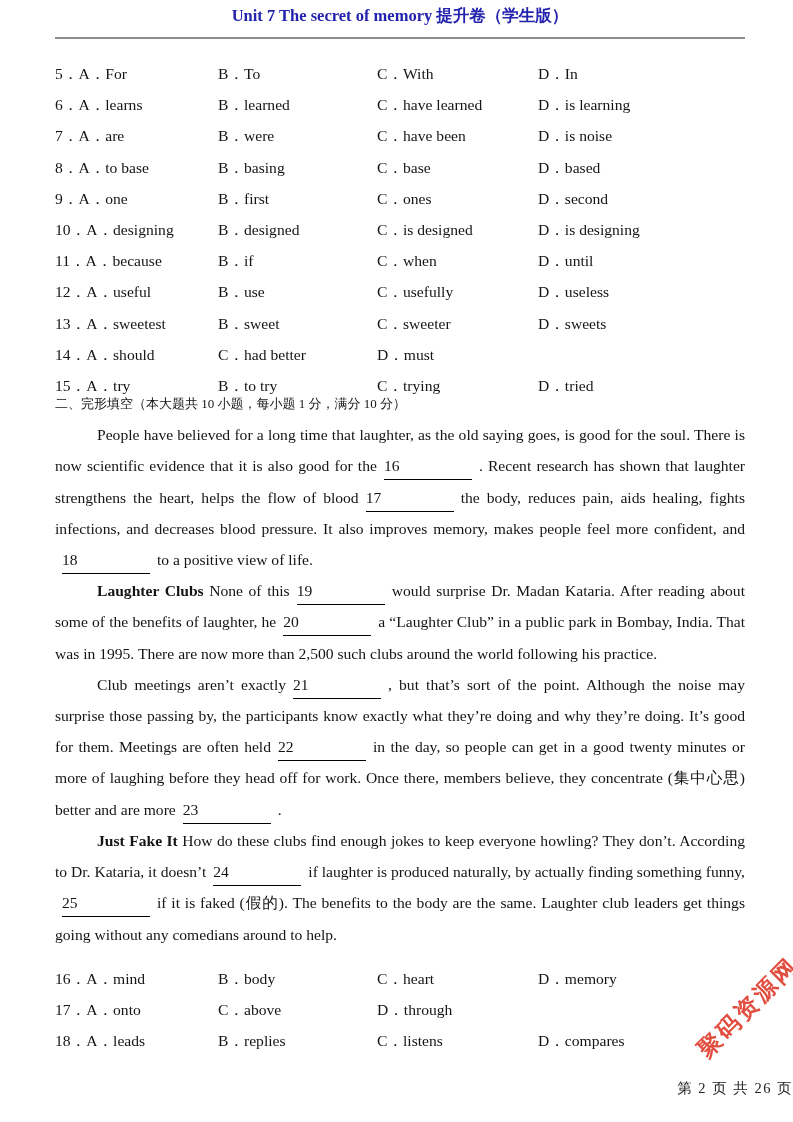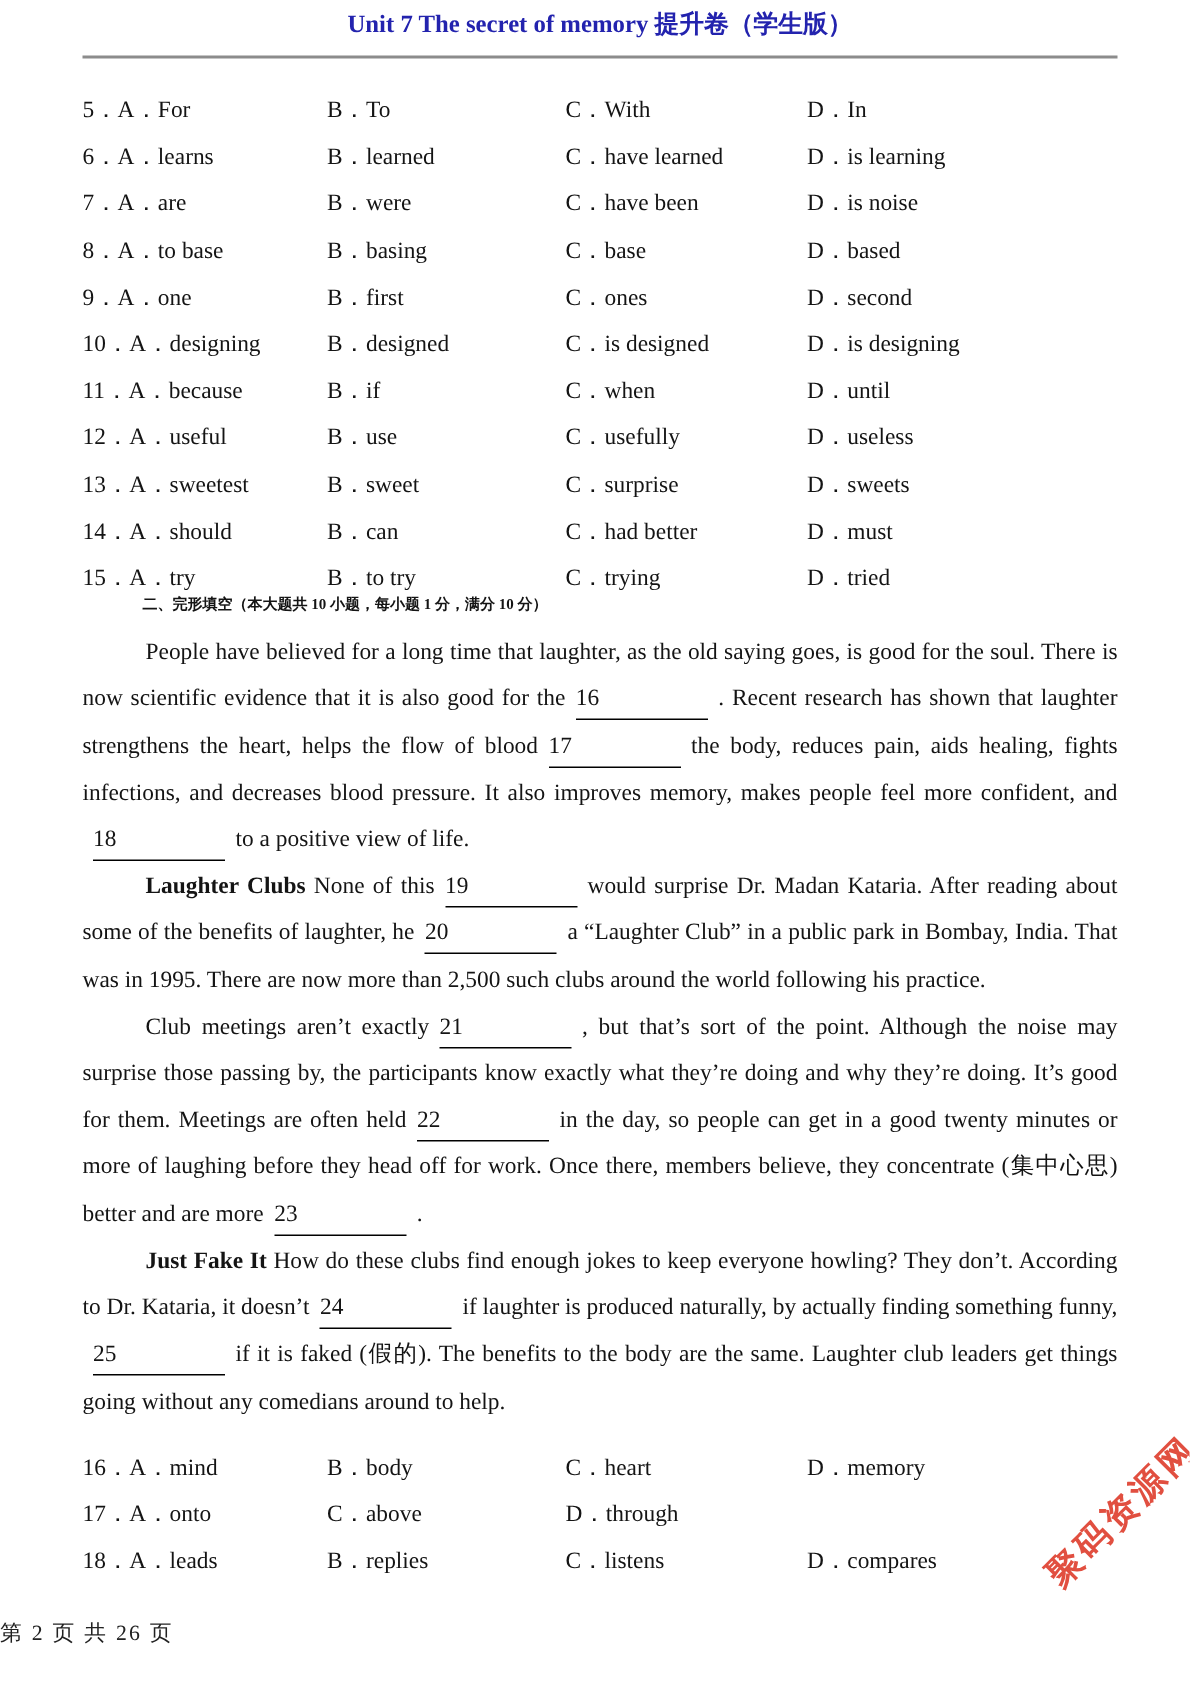--- a/index.html
+++ b/index.html
@@ -14,35 +14,34 @@
   .title{
     text-align:center;font-size:16.5px;font-weight:bold;
     color:#2323ae;line-height:24px;white-space:nowrap;
   }
   .rule{height:0;border-top:2px solid #8c8c8c;margin-top:9px;}
   .content{font-size:15.6px;line-height:31.2px;width:690px;}
   .qblock{margin-top:6px;}
   .qrow{display:grid;grid-template-columns:163px 159px 161px 1fr;height:31.2px;}
   .qrow span{white-space:nowrap;margin-top:13px;}
   .section-heading{
-    font-weight:bold;font-size:10px;height:31.2px;line-height:31.2px;
+    font-weight:normal;font-size:13px;height:31.2px;line-height:31.2px;
     white-space:nowrap;
-    margin-left:40px;
   }
   .passage p{margin:0;text-indent:42px;text-align:justify;}
   .blank{
     display:inline-block;width:88px;margin:0 7px;
     border-bottom:1.4px solid #000;
     text-align:left;text-indent:0;line-height:24px;height:25px;
     vertical-align:baseline;
   }
   .bold{font-weight:bold;}
   .footer{
     position:absolute;left:0;right:0;bottom:24px;
-    text-align:left;font-size:14.5px;letter-spacing:1.5px;color:#222;
+    text-align:right;font-size:14.5px;letter-spacing:1.5px;color:#222;
   }
   .watermark{
     position:absolute;left:668px;top:992px;width:160px;
     text-align:center;transform:rotate(-45deg);
     color:#df4030;font-weight:bold;font-size:23px;letter-spacing:3px;
     font-family:"Liberation Sans","DejaVu Sans",sans-serif;
     opacity:0.92;pointer-events:none;
   }
 </style>
 </head>
@@ -98,26 +97,25 @@
         </div>
         <div class="qrow">
           <span>12．A．useful</span>
           <span>B．use</span>
           <span>C．usefully</span>
           <span>D．useless</span>
         </div>
         <div class="qrow">
           <span>13．A．sweetest</span>
           <span>B．sweet</span>
-          <span>C．surprise</span>
+          <span>C．sweeter</span>
           <span>D．sweets</span>
         </div>
         <div class="qrow">
           <span>14．A．should</span>
-          <span>B．can</span>
           <span>C．had better</span>
           <span>D．must</span>
         </div>
         <div class="qrow">
           <span>15．A．try</span>
           <span>B．to try</span>
           <span>C．trying</span>
           <span>D．tried</span>
         </div>
       </div>

